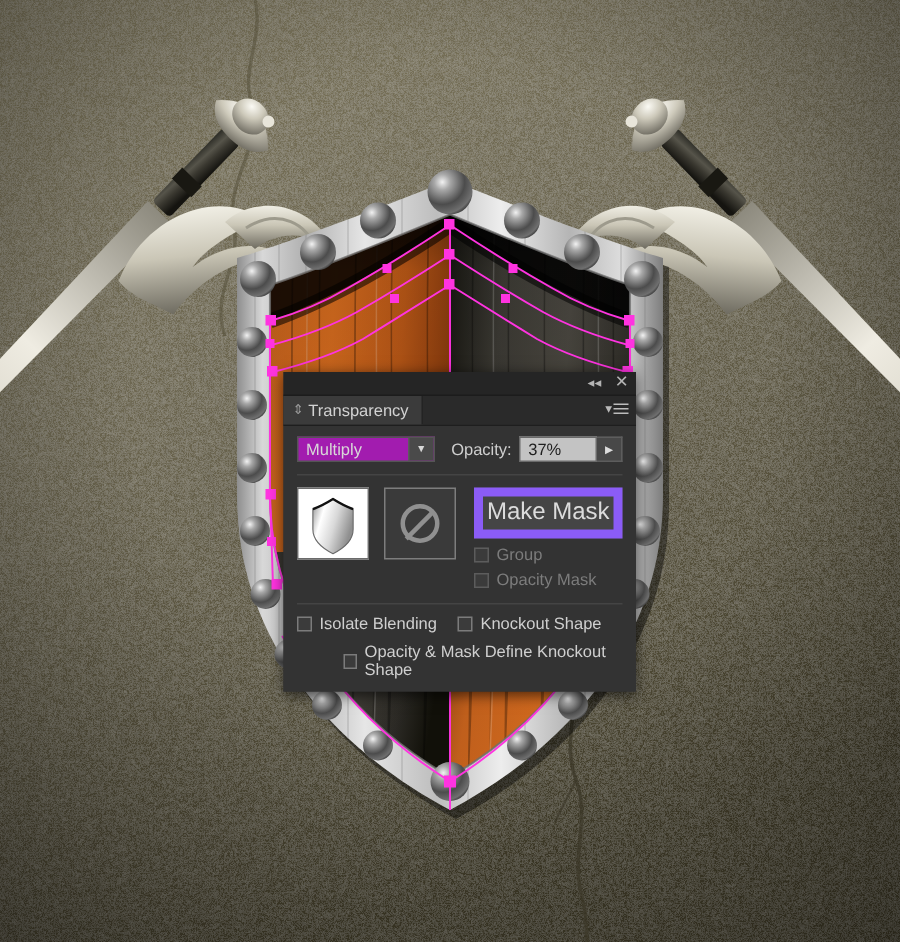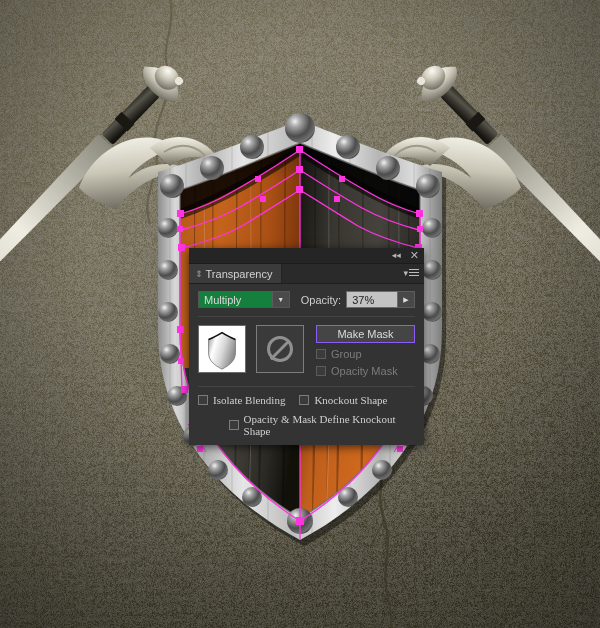--- a/index.html
+++ b/index.html
@@ -44,21 +44,21 @@
   }
   .hamb{display:inline-block;width:10px;}
   .hamb i{display:block;height:1px;background:#bcbcbc;margin:2px 0;}
 
   .panel-body{padding:7px 9px 8px 9px;background:#333333;}
 
   .row{display:flex;align-items:center;}
   .row.blendrow{margin-bottom:8px;}
 
   .select{
-    position:relative;width:92px;height:17px;background:#15803d;
+    position:relative;width:92px;height:17px;background:#a21caf;
     border:1px solid #555;display:flex;align-items:center;
     box-sizing:border-box;
   }
   .select .sel-val{padding-left:5px;font-size:11px;color:#d8d8d8;flex:1;}
   .select .sel-arrow{
     width:16px;height:100%;background:#4a4a4a;border-left:1px solid #5d5d5d;
     display:flex;align-items:center;justify-content:center;font-size:7px;color:#d8d8d8;
   }
 
   .op-label{margin-left:11px;margin-right:5px;font-size:11px;color:#cfcfcf;}
@@ -79,31 +79,31 @@
   .thumbs{display:flex;gap:0;}
   .thumb{
     width:48px;height:48px;border:1px solid #6b6b6b;background:#fff;
     box-sizing:border-box;overflow:hidden;
   }
   .thumb.masked{background:#3a3a3a;display:flex;align-items:center;justify-content:center;
     border:1px solid #7d7d7d;margin-left:10px;}
 
   .btncol{margin-left:12px;display:flex;flex-direction:column;gap:5px;flex:1;}
   .mkbtn{
-    height:18px;background:#454545;border:1px solid #8b5cf6;color:#dcdcdc;
-    font-size:11px;display:flex;align-items:center;justify-content:center;
+    height:34px;background:#454545;border:6px solid #8b5cf6;color:#dcdcdc;
+    font-size:16px;display:flex;align-items:center;justify-content:center;
     box-sizing:border-box;
   }
   .ckrow{display:flex;align-items:center;gap:5px;color:#7c7c7c;font-size:11px;}
   .ckrow.on{color:#cfcfcf;}
   .ck{width:10px;height:10px;background:#3b3b3b;border:1px solid #5c5c5c;box-sizing:border-box;}
   .ckrow.on .ck{border-color:#7b7b7b;}
 
   .sep2{height:1px;background:#444;margin:9px 0 7px 0;}
-  .botrow{display:flex;align-items:flex-start;font-family:Liberation Serif, serif;}
+  .botrow{display:flex;align-items:flex-start;}
   .botrow + .botrow{margin-top:7px;padding-left:31px;}
   .gap{width:14px;}
 
   .slash{
     width:26px;height:26px;border-radius:50%;border:3px solid #909090;
     position:relative;box-sizing:border-box;
   }
   .slash:after{
     content:"";position:absolute;left:50%;top:-2px;width:3px;height:26px;
     background:#909090;transform:translateX(-50%) rotate(45deg);transform-origin:center;

